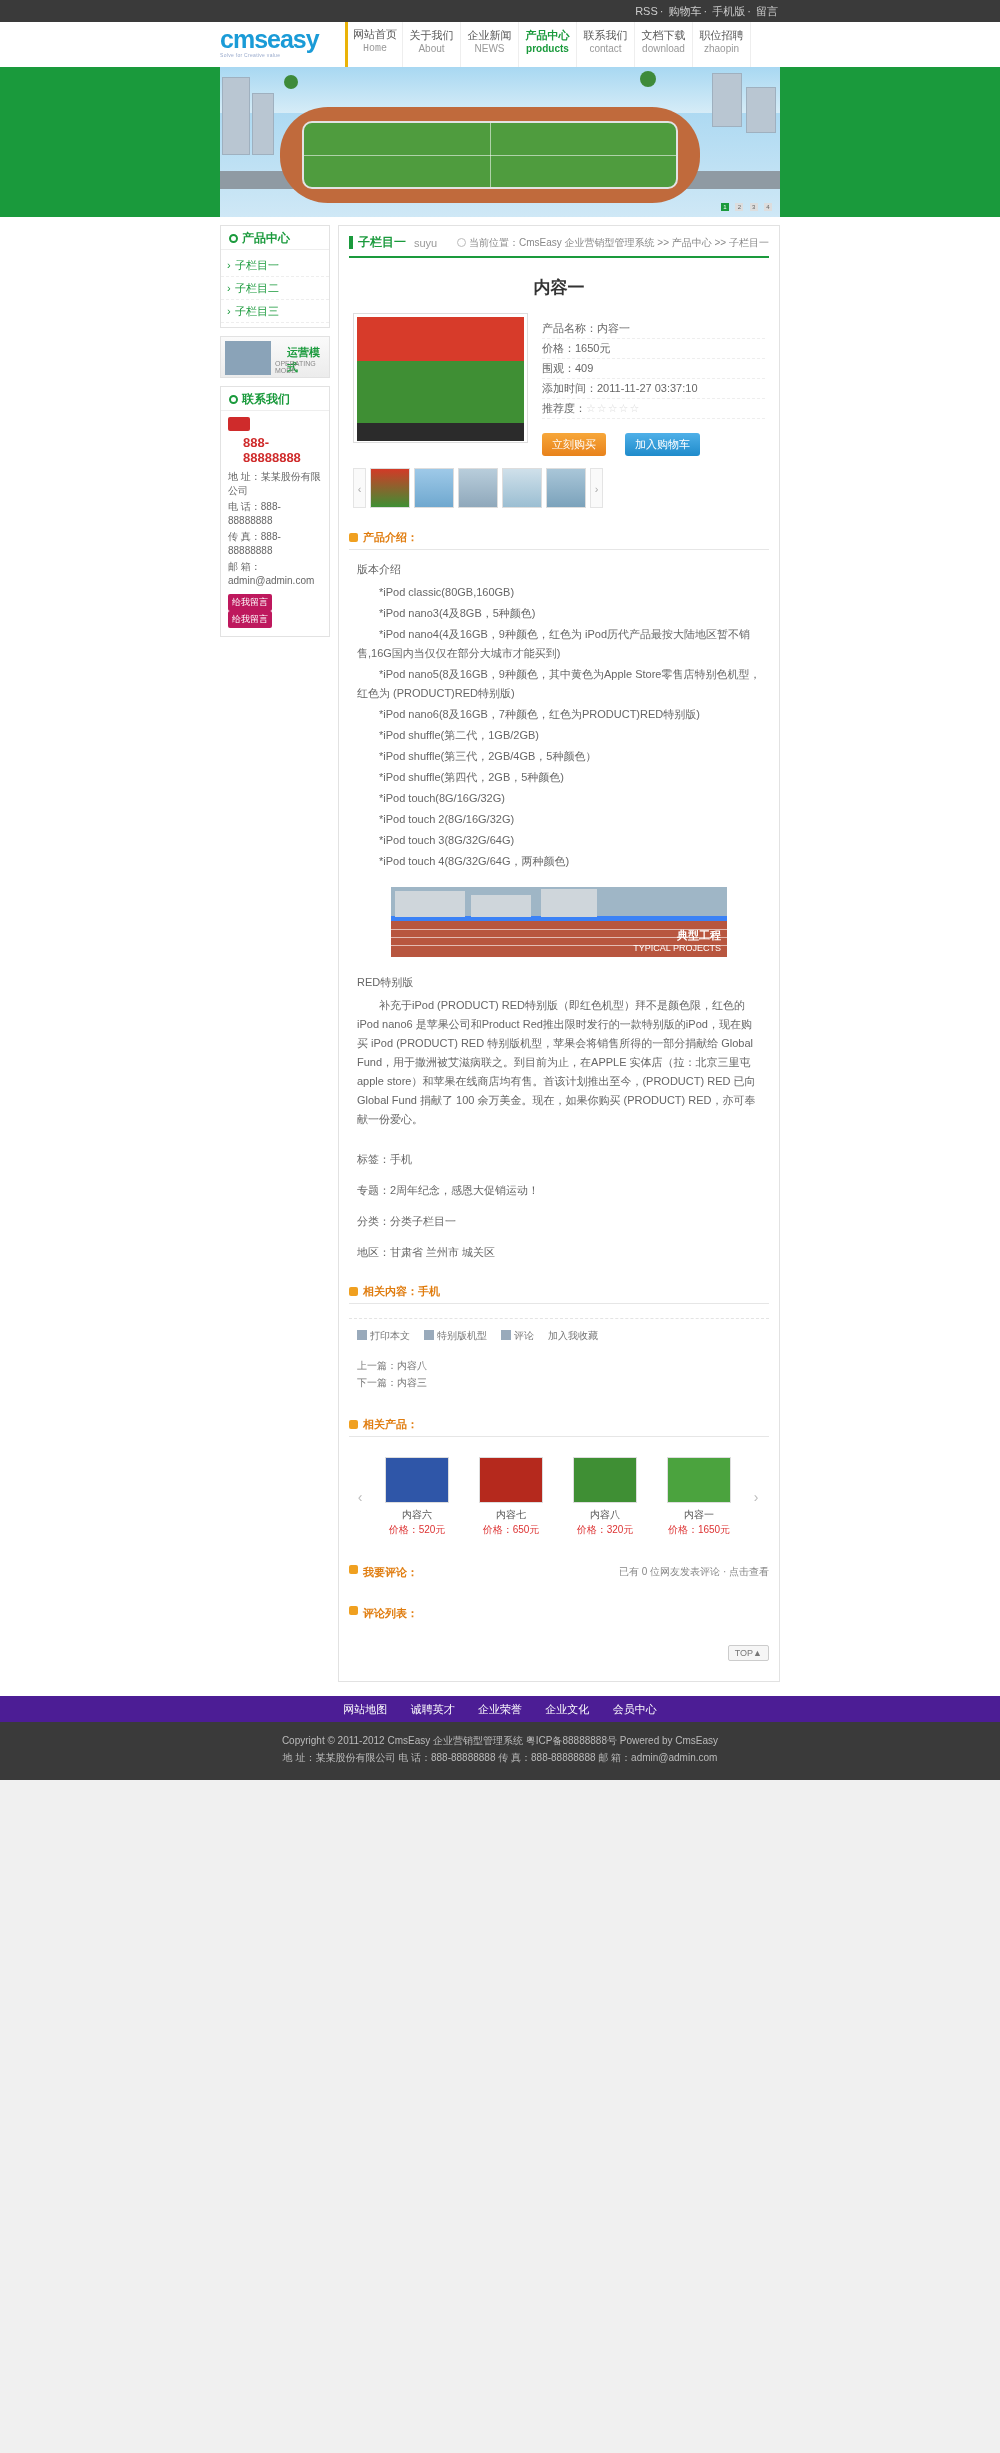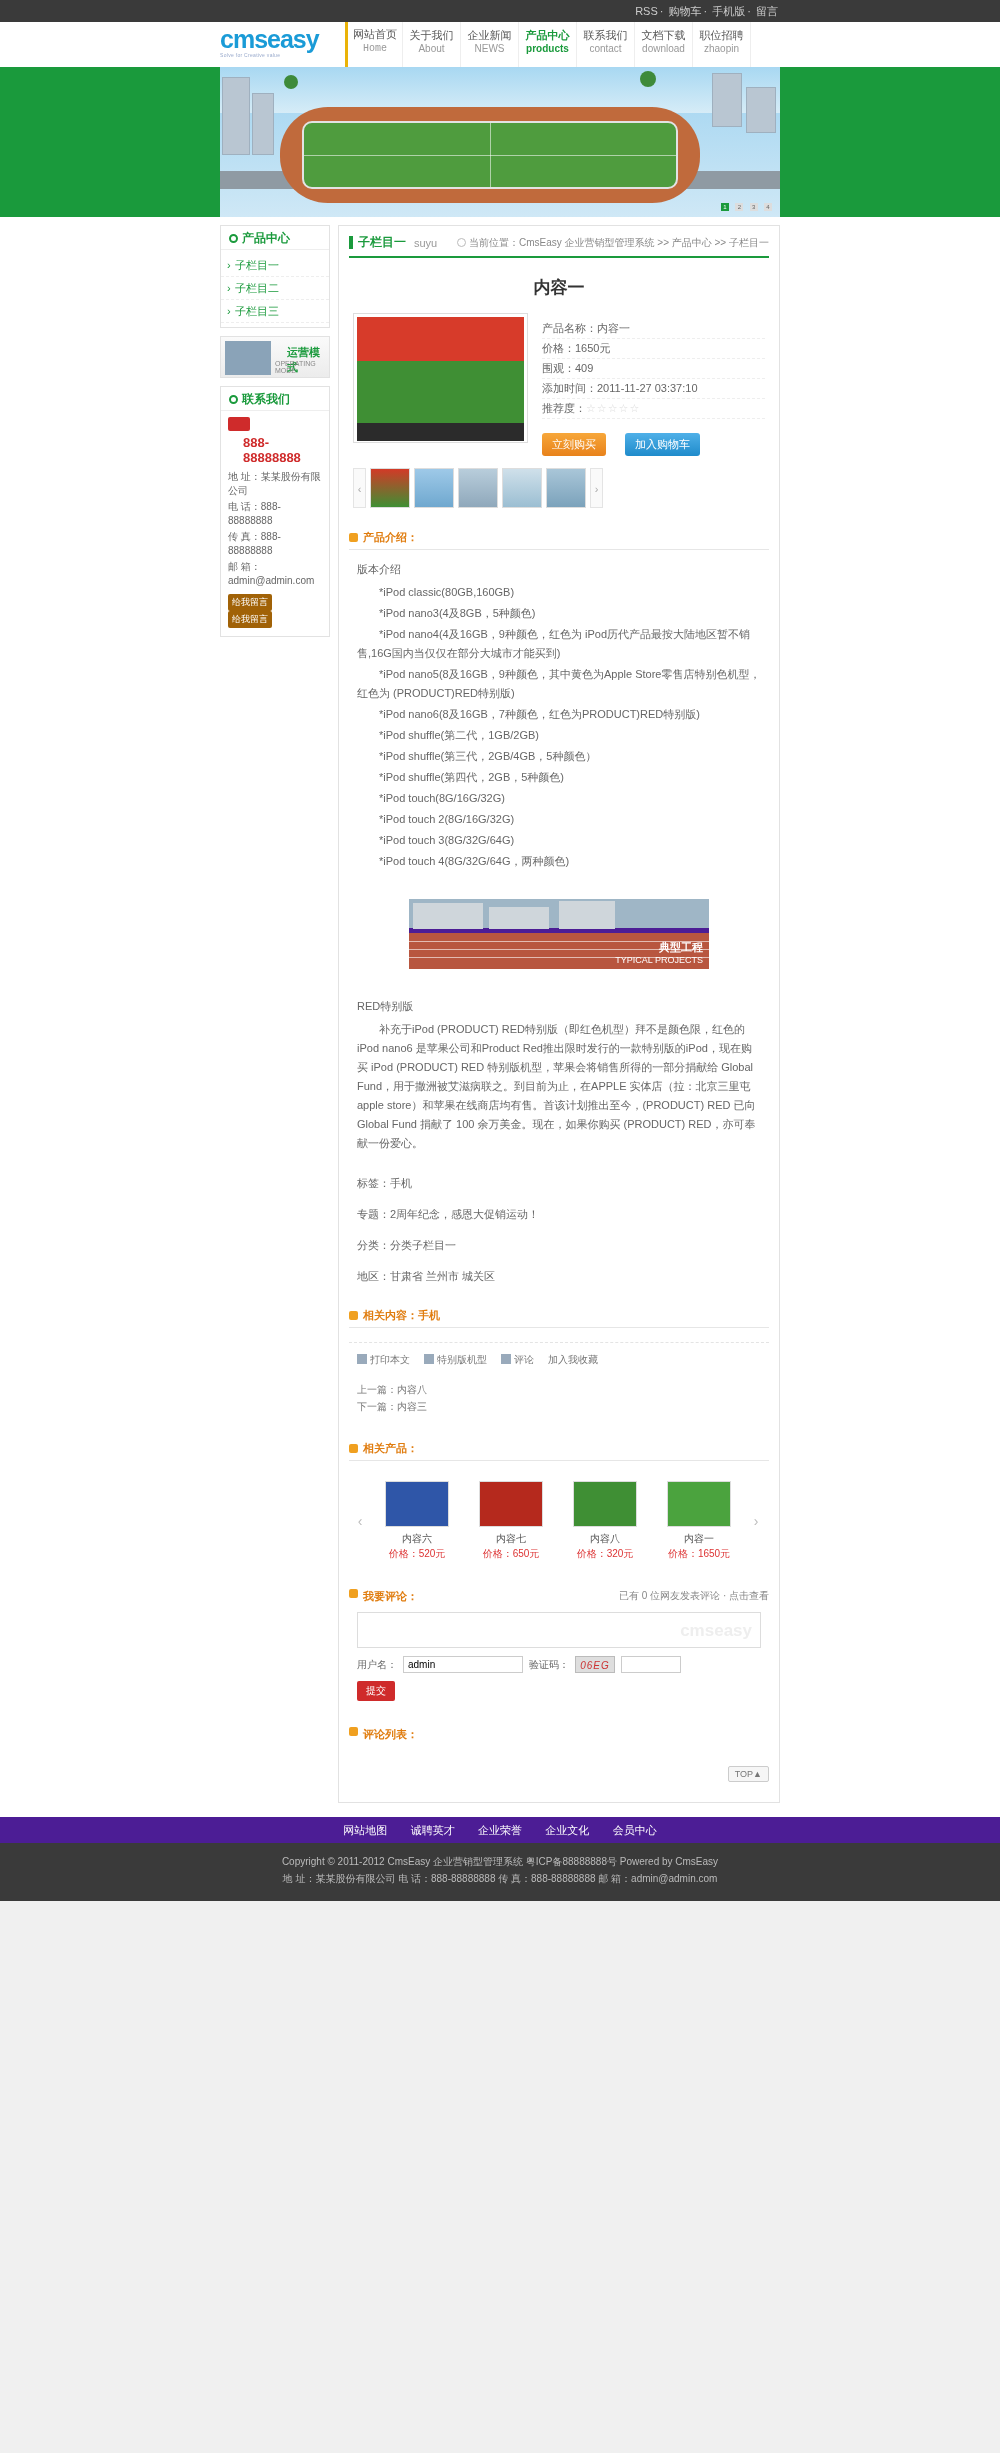--- a/index.html
+++ b/index.html
@@ -96,21 +96,21 @@
   .opbanner .ph { position:absolute; left:4px; top:4px; width:46px; height:34px;
      background:#8aa3b8; }
   .opbanner .t1 { position:absolute; left:66px; top:8px; font-size:11px; color:#1a9a3c; font-weight:bold;}
   .opbanner .t2 { position:absolute; left:54px; top:23px; font-size:7px; color:#888;}
   .contact-body { padding:6px 7px 8px; }
   .contact-body .tel-ico { width:22px; height:14px; background:#cf2b2b; border-radius:2px; display:inline-block; vertical-align:-3px;}
   .contact-body .phone { color:#cf2b2b; font-weight:bold; font-size:13px; margin:4px 15px 5px;}
   .contact-body p { margin:2px 0; font-size:10px; color:#666; line-height:14px;}
   .msg-btns { margin-top:6px; }
   .msg-btns span {
-    display:inline-block; background:#a16207; color:#fff; font-size:9px;
+    display:inline-block; background:#be185d; color:#fff; font-size:9px;
     padding:2px 4px; border-radius:2px; margin-right:3px;
   }
 
   
   .c-hd { display:flex; align-items:center; border-bottom:2px solid #1a9a3c; padding-bottom:5px; }
   .c-hd .bar { width:4px; height:13px; background:#1a9a3c; margin-right:5px; }
   .c-hd .t { color:#1a9a3c; font-weight:bold; font-size:12px; }
   .c-hd .en { color:#999; font-size:11px; margin-left:8px; }
   .crumb { margin-left:auto; font-size:10px; color:#888; }
   .crumb .home-ic { display:inline-block; width:9px; height:9px; border:1px solid #bbb; border-radius:50%; vertical-align:-1px; margin-right:3px;}
@@ -146,22 +146,22 @@
   .sec-hd { display:flex; align-items:center; border-bottom:1px solid #e6e6e6; margin:22px 0 10px; padding-bottom:4px;}
   .sec-hd .ic { width:9px; height:9px; background:#f0a020; border-radius:2px; margin-right:5px;}
   .sec-hd .t { color:#e07d10; font-weight:bold; font-size:11px; }
 
   .body-text { font-size:11px; line-height:19px; color:#666; padding:0 8px; }
   .body-text p { margin:0 0 2px; }
   .body-text .ind { text-indent:2em; }
   .body-text .lead { margin:10px 0 4px; }
 
   .mid-img {
-    width:300px; height:70px; margin:28px auto; position:relative; overflow:hidden;
-    background:#4c1d95;
+    width:336px; height:70px; margin:16px auto; position:relative; overflow:hidden;
+    background:#3b82f6;
   }
   .mid-img .sky2 { position:absolute; inset:0 0 58% 0; background:#9fb6c6;}
   .mid-img .bl { position:absolute; background:#cfd6db; }
   .mid-img .trk { position:absolute; left:0; bottom:0; width:100%; height:36px; background:#b8563f;}
   .mid-img .trk i { position:absolute; height:1px; width:100%; background:rgba(255,255,255,.6);}
   .mid-img .cap { position:absolute; right:6px; bottom:4px; color:#fff; font-size:9px; text-align:right;}
   .mid-img .cap b{ display:block; font-size:11px; }
 
   .tagline { font-size:11px; line-height:20px; color:#666; padding:0 8px; }
 
@@ -466,33 +466,20 @@
         </div>
         <div class="arw">›</div>
       </div>
 
       <div class="cmt-head">
         <span class="ic"></span>
         <span class="t">我要评论：</span>
         <span class="right">已有 0 位网友发表评论 · 点击查看</span>
       </div>
 
-      <div style="padding:0 8px;">
-        <div class="cmt-box">
-          <span class="wm">cmseasy</span>
-        </div>
-        <div class="frow">
-          <span>用户名：</span>
-          <input type="text" value="admin" style="">
-          <span>验证码：</span>
-          <span class="captcha">06EG</span>
-          <input type="text" class="captcha-in" value="" style="">
-        </div>
-        <button class="submit">提交</button>
-      </div>
 
       <div class="cmt-head" style="margin-top:26px;">
         <span class="ic"></span>
         <span class="t">评论列表：</span>
       </div>
 
       <div class="toplink">
         <span>TOP▲</span>
       </div>
 

